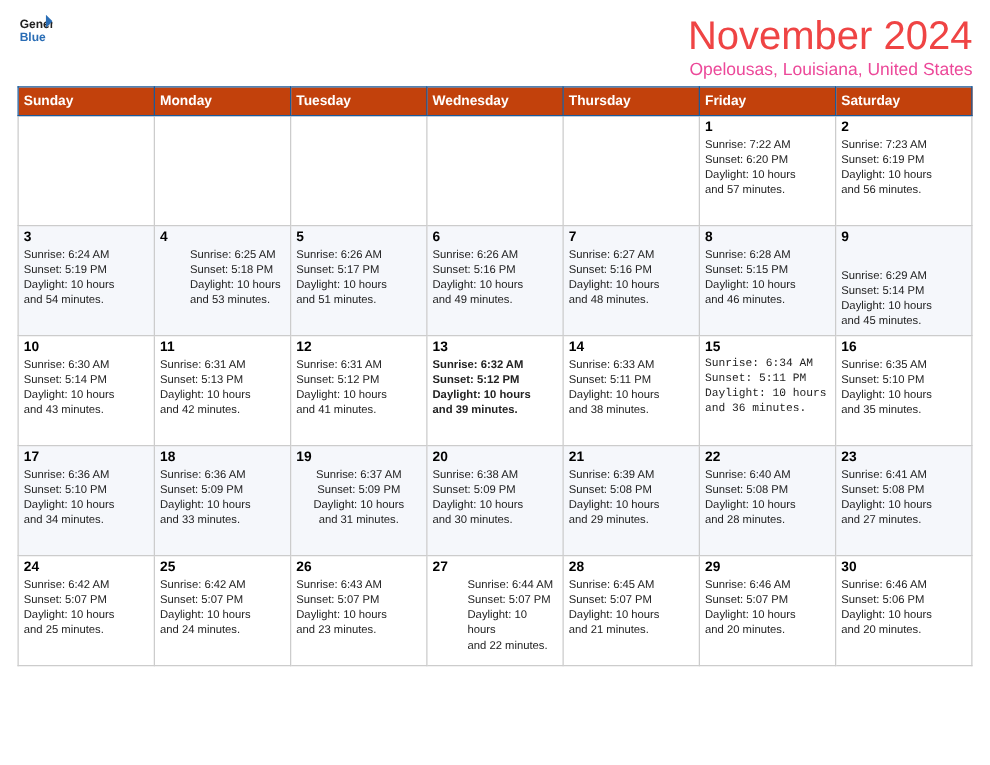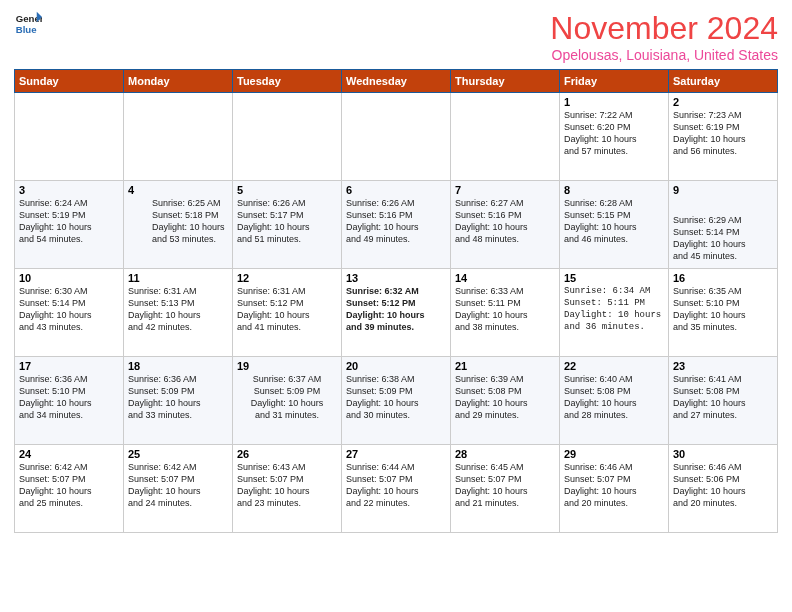--- a/index.html
+++ b/index.html
@@ -305,21 +305,21 @@
           </td>
           <td>
             <span class="day-num">26</span>
             <div class="day-info" style="white-space: pre-line;">Sunrise: 6:43 AM
 Sunset: 5:07 PM
 Daylight: 10 hours
 and 23 minutes.</div>
           </td>
           <td>
             <span class="day-num">27</span>
-            <div class="day-info" style="white-space: pre-line;">Sunrise: 6:44 AM
+            <div class="day-info" style="white-space: pre-line; margin-left: 28px;">Sunrise: 6:44 AM
 Sunset: 5:07 PM
 Daylight: 10 hours
 and 22 minutes.</div>
           </td>
           <td>
             <span class="day-num">28</span>
             <div class="day-info" style="white-space: pre-line;">Sunrise: 6:45 AM
 Sunset: 5:07 PM
 Daylight: 10 hours
 and 21 minutes.</div>

